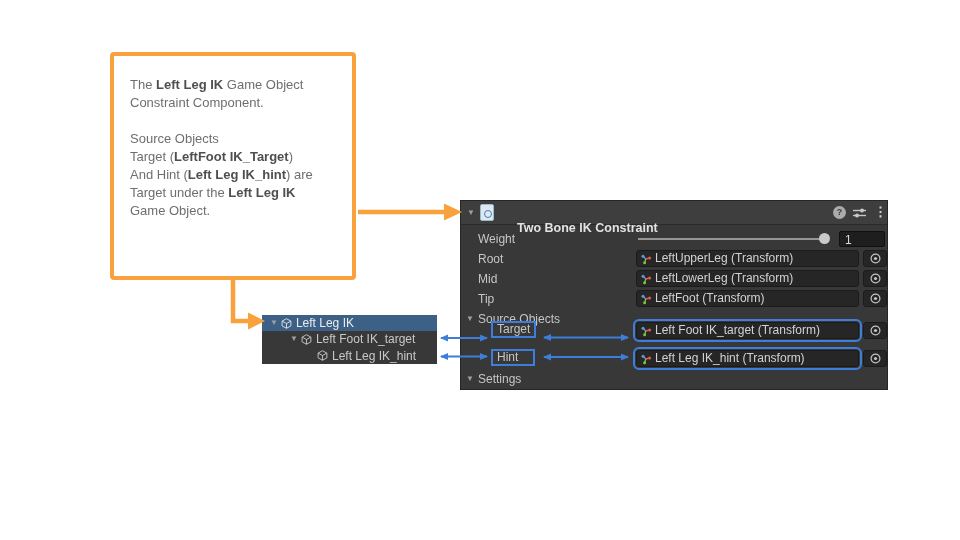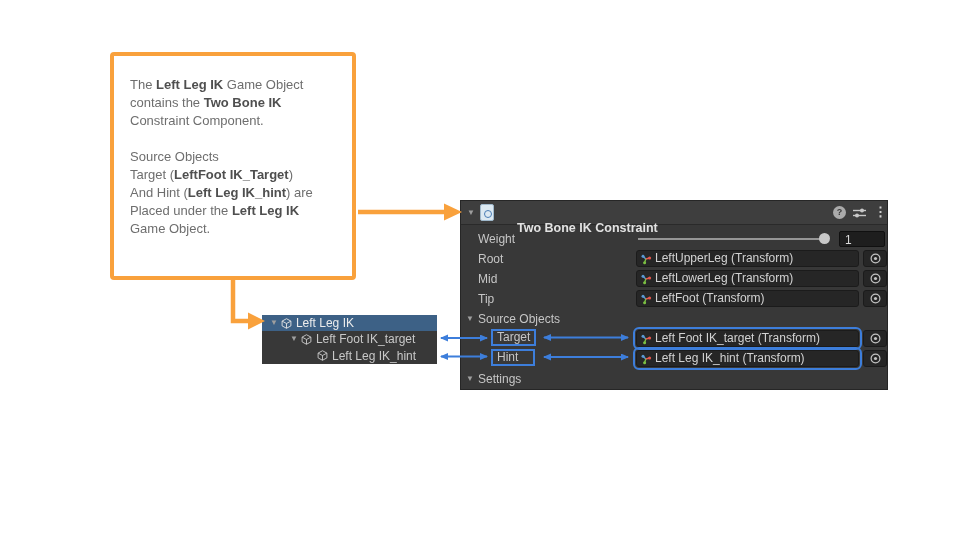--- a/index.html
+++ b/index.html
@@ -65,27 +65,26 @@
   
   svg.overlay { position:absolute; left:0; top:0; width:960px; height:540px; z-index:5; pointer-events:none; }
 </style>
 </head>
 <body>
 
 <div class="canvas">
 
   <div class="note-box">
     <div class="nline"><span>The </span><b>Left Leg IK</b><span> Game Object</span></div>
-    <div class="nline"><span>contains the </span><b>Two Bone IK</b></div>
     <div class="nline"><span>Constraint Component.</span></div>
     <div class="nline sp"></div>
     <div class="nline"><span>Source Objects</span></div>
     <div class="nline"><span>Target (</span><b>LeftFoot IK_Target</b><span>)</span></div>
     <div class="nline"><span>And Hint (</span><b>Left Leg IK_hint</b><span>) are</span></div>
-    <div class="nline"><span>Placed under the </span><b>Left Leg IK</b></div>
+    <div class="nline"><span>Target under the </span><b>Left Leg IK</b></div>
     <div class="nline"><span>Game Object.</span></div>
   </div>
 
   <div class="hier">
     <div class="hrow sel" style="top:0;">
       <span class="tri" style="margin-left:8px;">▼</span>
       <span class="hicon">
         <svg viewBox="0 0 12 12" width="11" height="11">
             <path d="M6 0.8 L10.8 3.4 V8.6 L6 11.2 L1.2 8.6 V3.4 Z M1.2 3.4 L6 6 L10.8 3.4 M6 6 V11.2" fill="none" stroke="#E4E4E4" stroke-width="1"></path>
           </svg>
@@ -205,21 +204,21 @@
             <circle cx="6.5" cy="6.5" r="1.6" fill="#C4C4C4"></circle>
           </svg>
       </span>
     </div>
 
     <div class="irow" style="top:108px;">
       <span class="tri">▼</span>
       <span class="ilabel">Source Objects</span>
     </div>
 
-    <div class="irow" style="top:128px;">
+    <div class="irow" style="top:120px;">
       <span class="labelbox">Target</span>
       <div class="objfield oblue">
         <span><svg width="12" height="12" viewBox="0 0 12 12">
               <g stroke-width="1.3" fill="none">
                 <line x1="5.8" y1="6" x2="3" y2="3.2" stroke="#5B9BD5"></line>
                 <line x1="5.8" y1="6" x2="9.6" y2="5" stroke="#E2574C"></line>
                 <line x1="5.8" y1="6" x2="4.6" y2="9.8" stroke="#7BC043"></line>
               </g>
               <circle cx="3" cy="3.2" r="1.5" fill="#5B9BD5"></circle>
               <circle cx="9.6" cy="5" r="1.5" fill="#E2574C"></circle>

